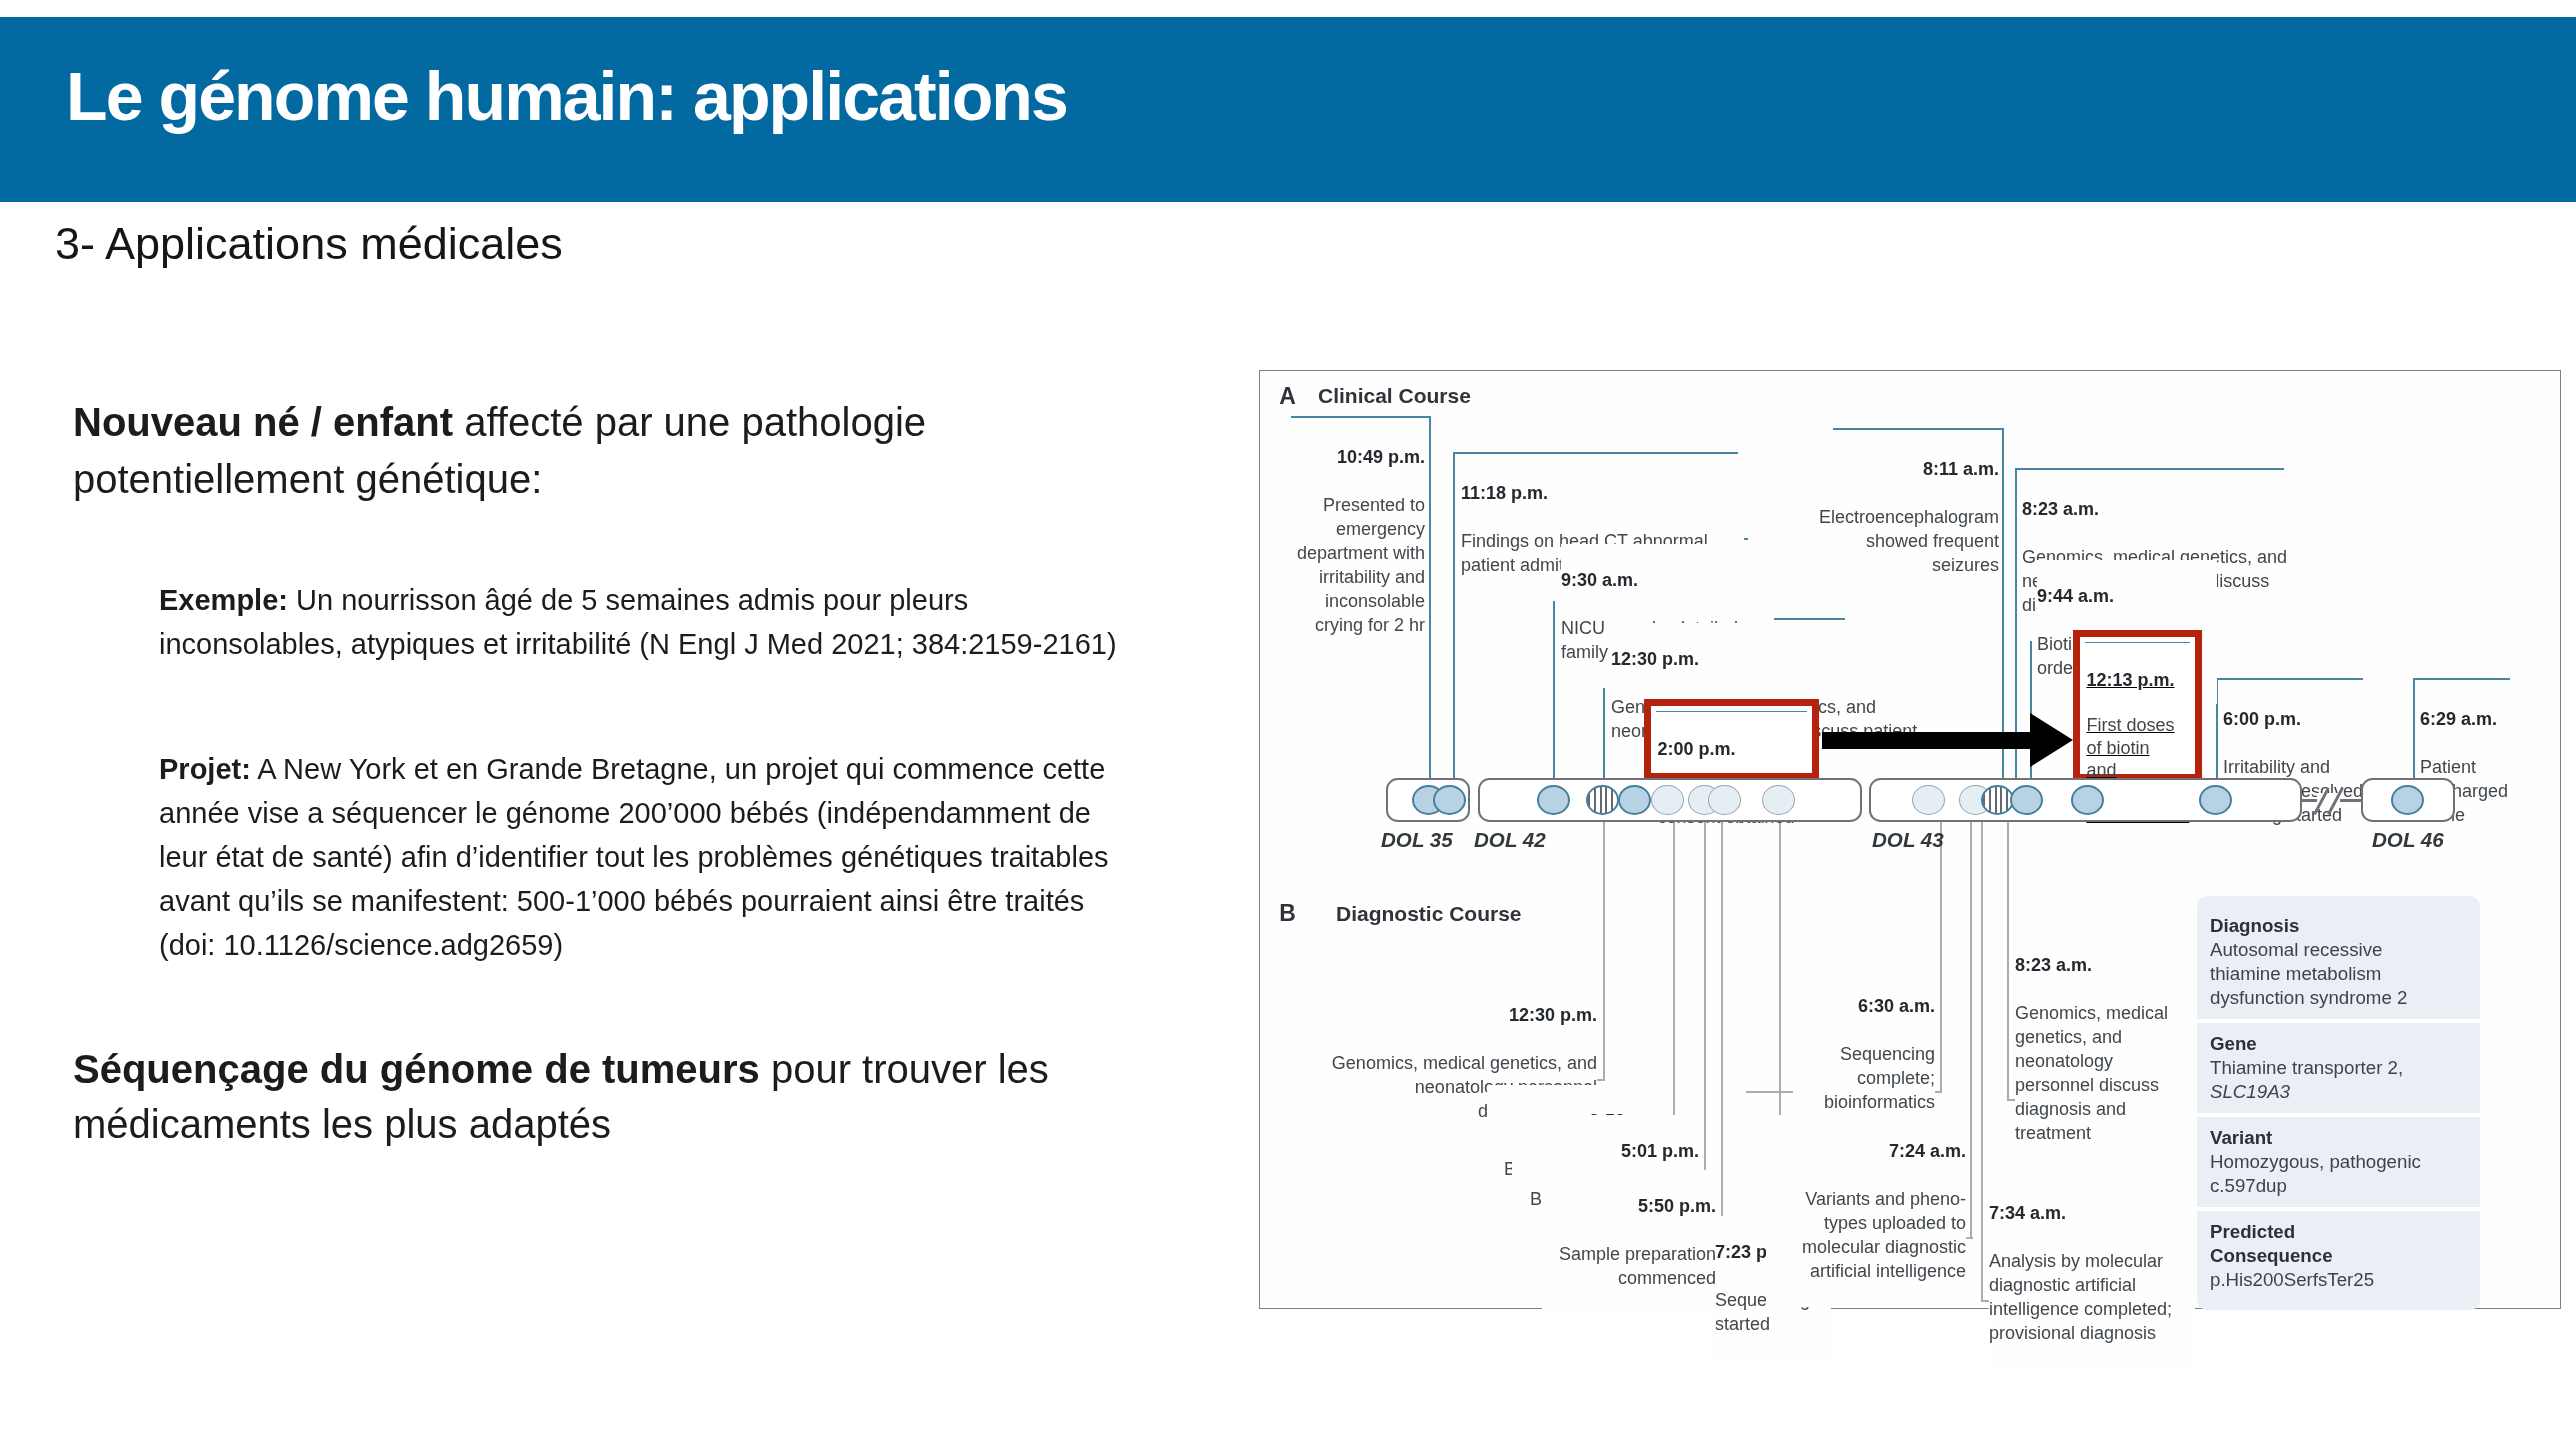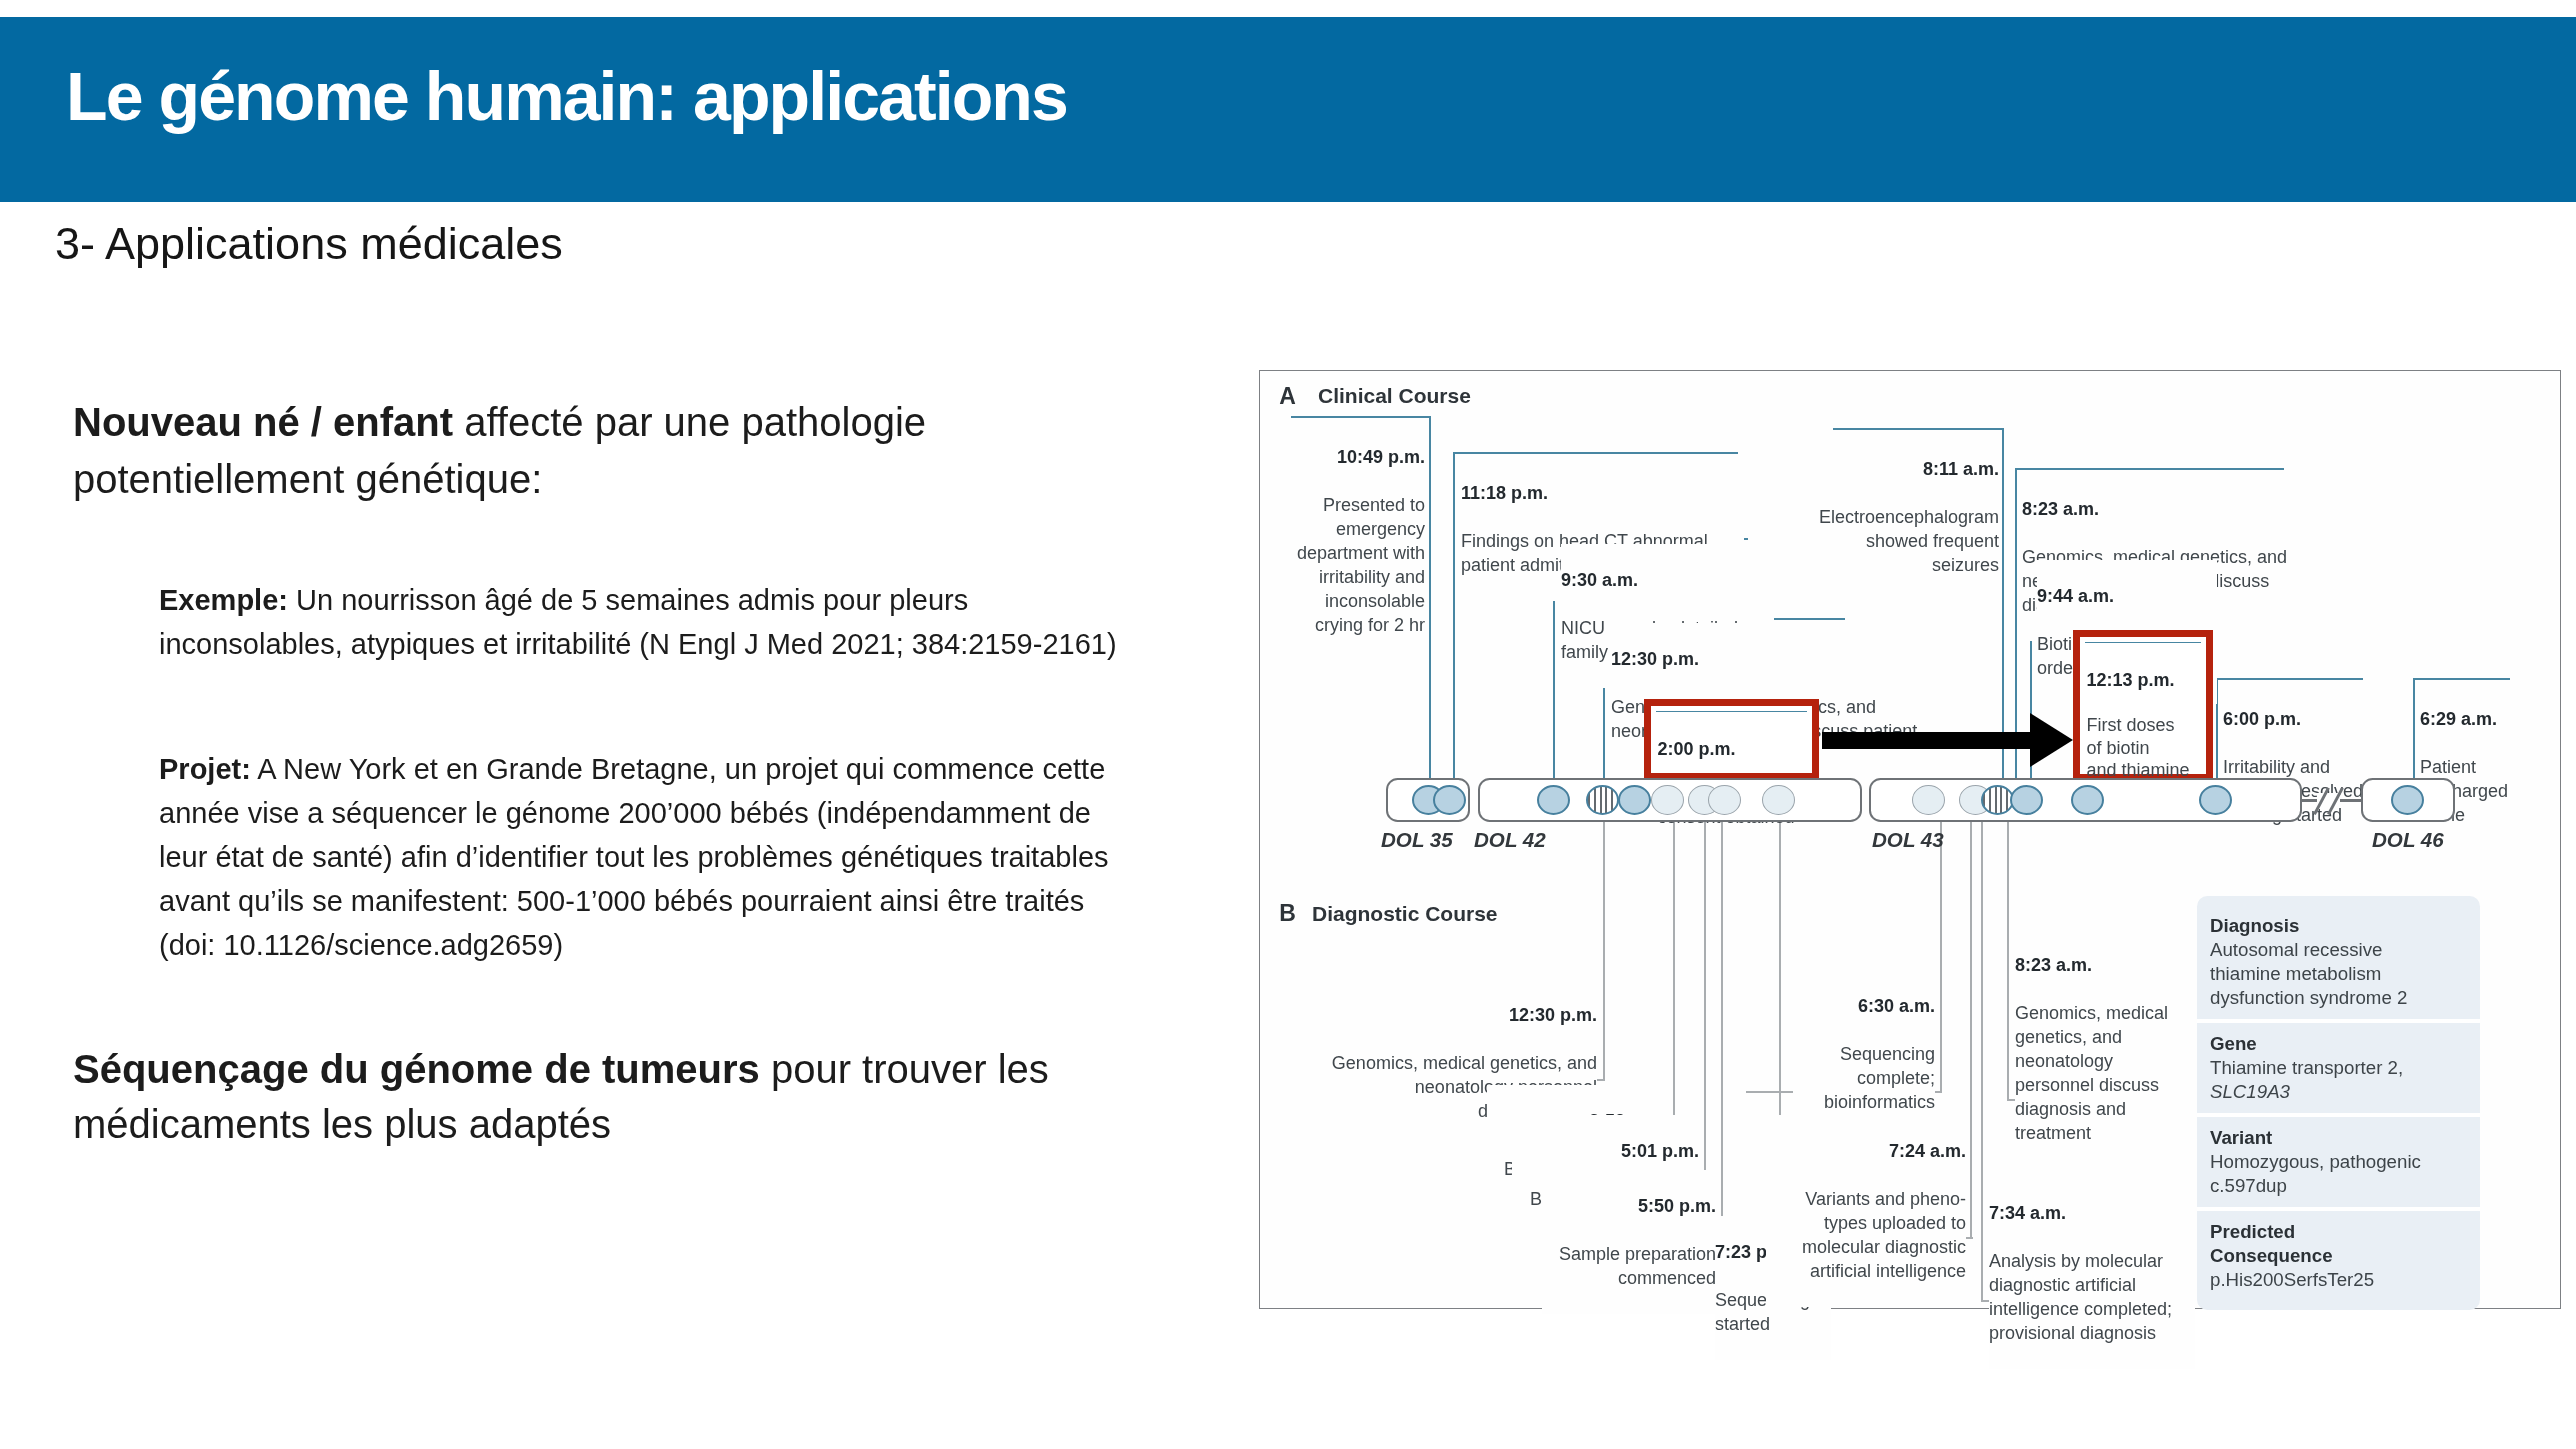--- a/index.html
+++ b/index.html
@@ -178,21 +178,21 @@
       <div class="t">8:23 a.m.</div>
       <div>Genomics, medical genetics, and
 neonatology personnel discuss
 diagnosis and treatment</div>
     </div>
     <div class="evt" style="left:777px; top:189px; width:180px;">
       <div class="t">9:44 a.m.</div>
       <div>Biotin and thiamine
 ordered</div>
     </div>
-    <div class="redbox" style="left:813px; top:259px; width:140px; height:151px;">
+    <div class="redbox" style="left:813px; top:259px; width:129px; height:151px;text-decoration:underline;">
       <div class="inline-bl"></div>
       <div class="evtxt">
         <div class="t">12:13 p.m.</div>
         <div>First doses
 of biotin
 and thiamine
 administered</div>
       </div>
     </div>
     <div class="evt" style="left:963px; top:312px; width:155px;">
@@ -236,21 +236,21 @@
     <div class="circ c-dark" style="left:811px;"></div>
     <div class="circ c-dark" style="left:939px;"></div>
     <div class="circ c-dark" style="left:1131px;"></div>
 
     <div class="dol" style="left:121px;">DOL 35</div>
     <div class="dol" style="left:214px;">DOL 42</div>
     <div class="dol" style="left:612px;">DOL 43</div>
     <div class="dol" style="left:1112px;">DOL 46</div>
 
     <div class="pl" style="left:19.3px; top:529px;">B</div>
-    <div class="pt" style="left:52px; top:531px;">Diagnostic Course</div>
+    <div class="pt" style="left:76px; top:531px;">Diagnostic Course</div>
 
     <div class="evt ra" style="left:67px; top:608px; width:270px;">
       <div class="t">12:30 p.m.</div>
       <div>Genomics, medical genetics, and
 neonatology personnel
 discuss patient</div>
     </div>
     <div class="evt ra" style="left:227px; top:714px; width:180px;">
       <div class="t">3:52 p.m.</div>
       <div>Blood sample drawn</div>

